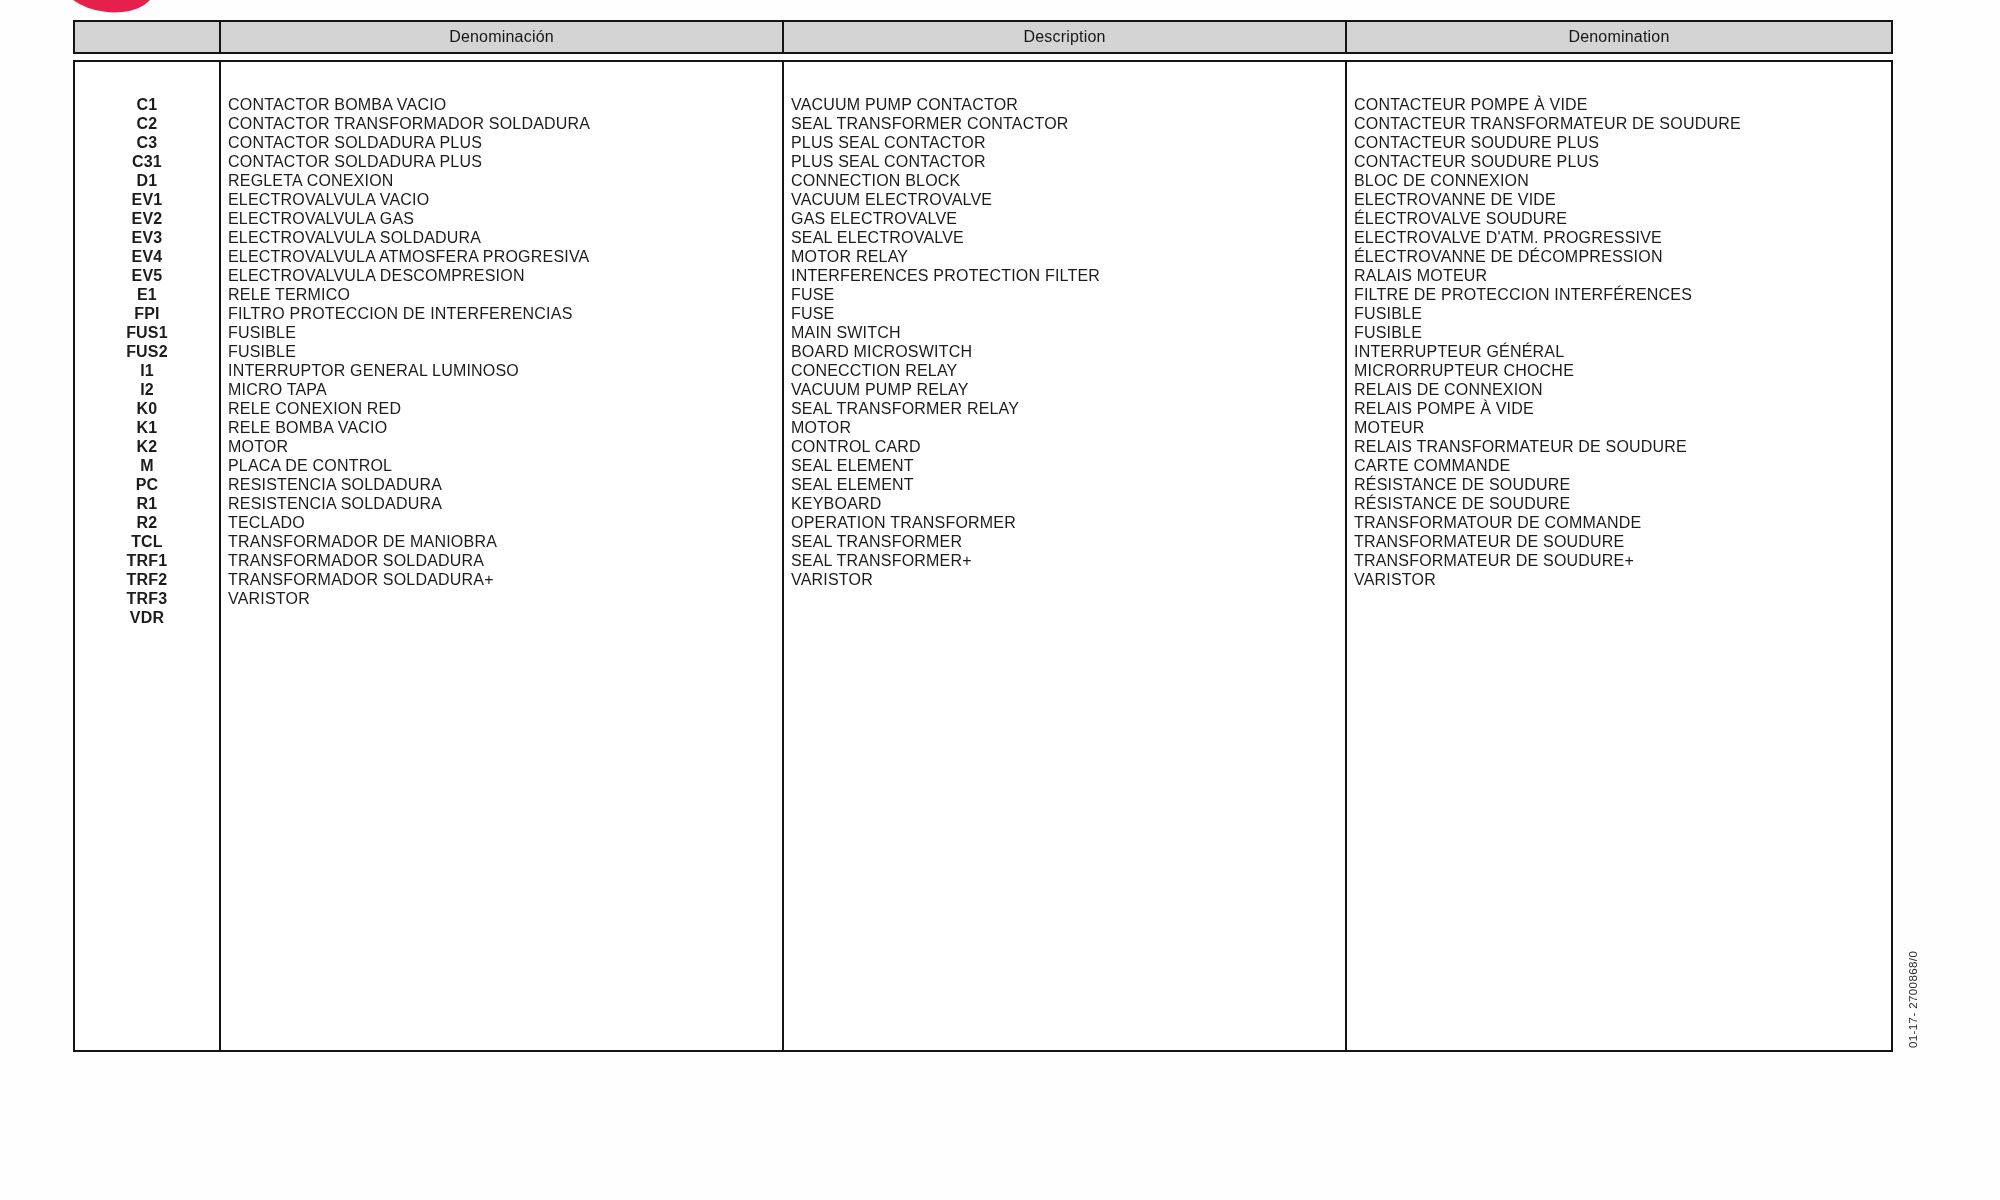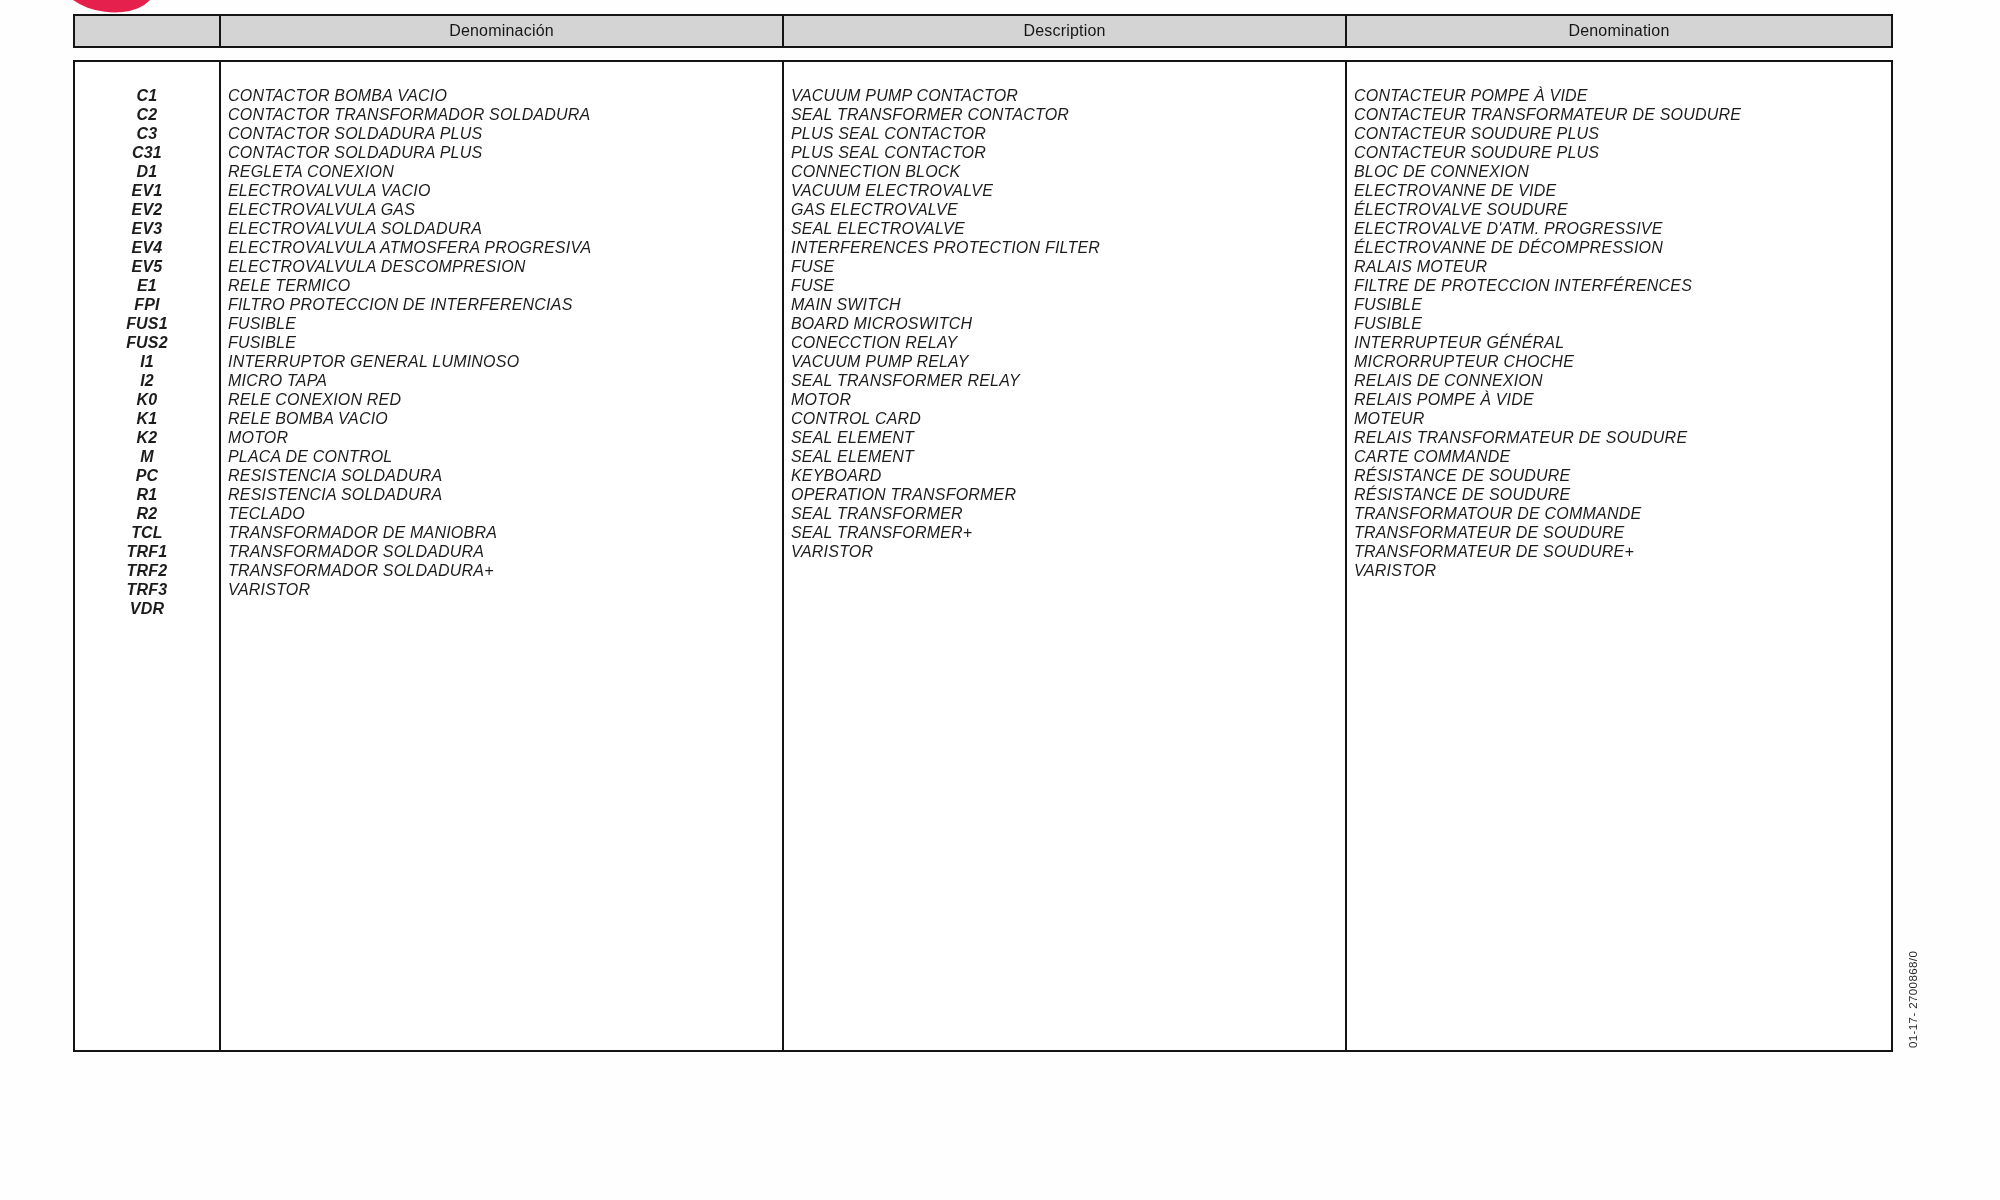--- a/index.html
+++ b/index.html
@@ -30,21 +30,21 @@
     height: 52px;
     background: #e5204c;
     border-radius: 50%;
     transform: rotate(7deg);
   }
 
   
   .header-row {
     position: absolute;
     left: 73px;
-    top: 14px;
+    top: 20px;
     width: 1820px;
     height: 34px;
     box-sizing: border-box;
     border: 2px solid #141414;
     background: #d4d4d4;
     display: grid;
     grid-template-columns: 146px 563px 563px 1fr;
   }
   .hcell {
     box-sizing: border-box;
@@ -67,23 +67,22 @@
     height: 992px;
     box-sizing: border-box;
     border: 2px solid #141414;
     background: #ffffff;
     display: grid;
     grid-template-columns: 146px 563px 563px 1fr;
   }
   .col {
     box-sizing: border-box;
     border-right: 2px solid #141414;
-    padding-top: 24px;
+    padding-top: 33px;
     overflow: hidden;
-    font-style: italic;
   }
   .col:last-child { border-right: none; }
   .line {
     height: 19px;
     line-height: 19px;
     font-size: 16px;
     letter-spacing: 0.2px;
     white-space: nowrap;
     padding-left: 7px;
     color: #1c1c1c;
@@ -184,20 +183,21 @@
       </div>
     <div class="col" id="col-description">
         <div class="line">VACUUM PUMP CONTACTOR</div>
         <div class="line">SEAL TRANSFORMER CONTACTOR</div>
         <div class="line">PLUS SEAL CONTACTOR</div>
         <div class="line">PLUS SEAL CONTACTOR</div>
         <div class="line">CONNECTION BLOCK</div>
         <div class="line">VACUUM ELECTROVALVE</div>
         <div class="line">GAS ELECTROVALVE</div>
         <div class="line">SEAL ELECTROVALVE</div>
+        <div class="line">MOTOR RELAY</div>
         <div class="line">INTERFERENCES PROTECTION FILTER</div>
         <div class="line">FUSE</div>
         <div class="line">FUSE</div>
         <div class="line">MAIN SWITCH</div>
         <div class="line">BOARD MICROSWITCH</div>
         <div class="line">CONECCTION RELAY</div>
         <div class="line">VACUUM PUMP RELAY</div>
         <div class="line">SEAL TRANSFORMER RELAY</div>
         <div class="line">MOTOR</div>
         <div class="line">CONTROL CARD</div>

